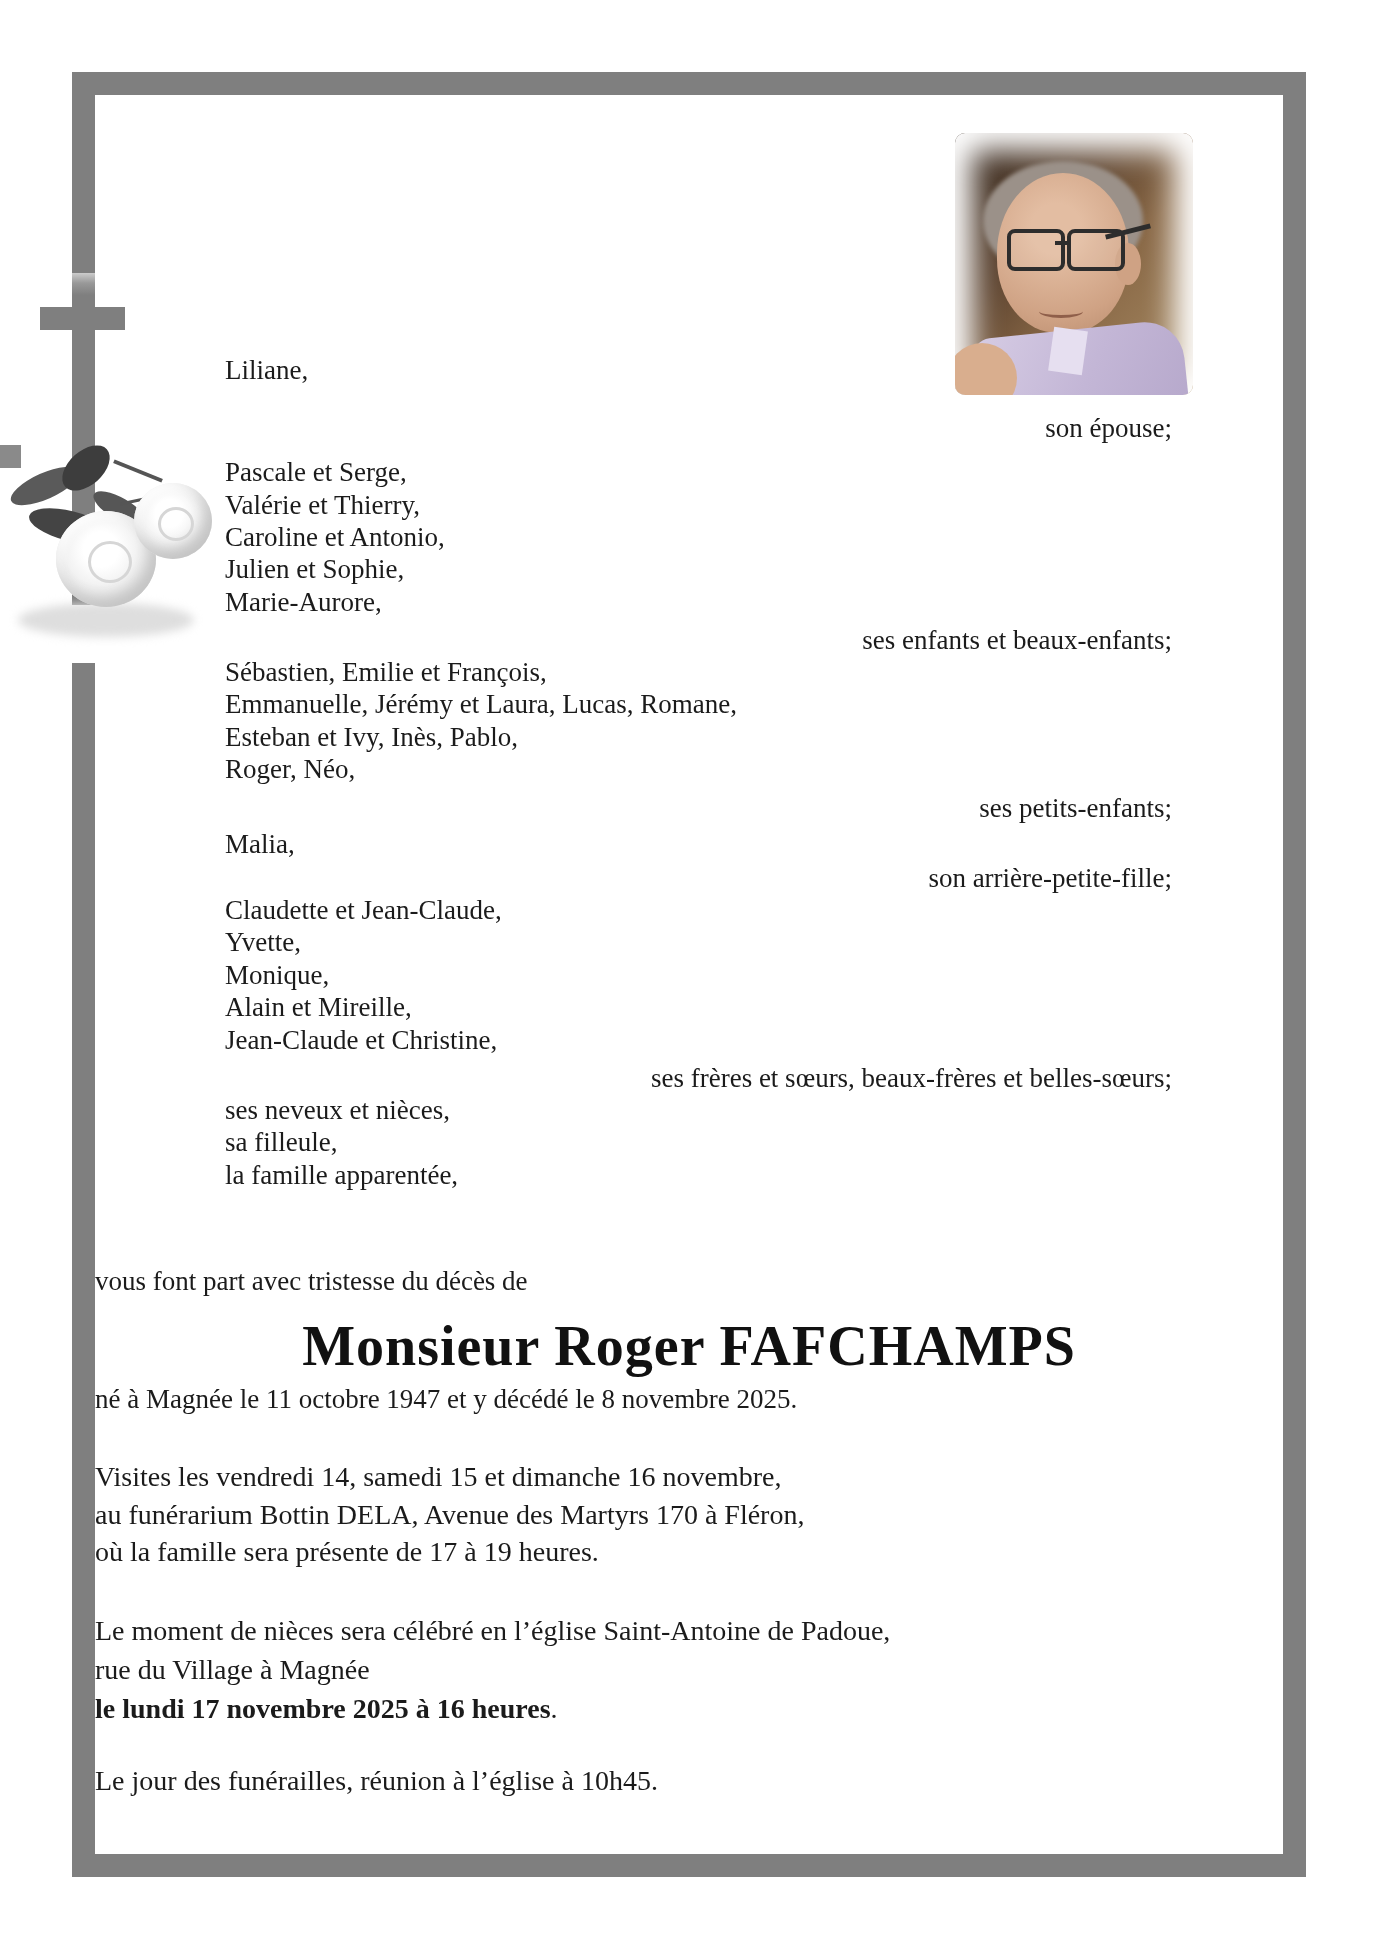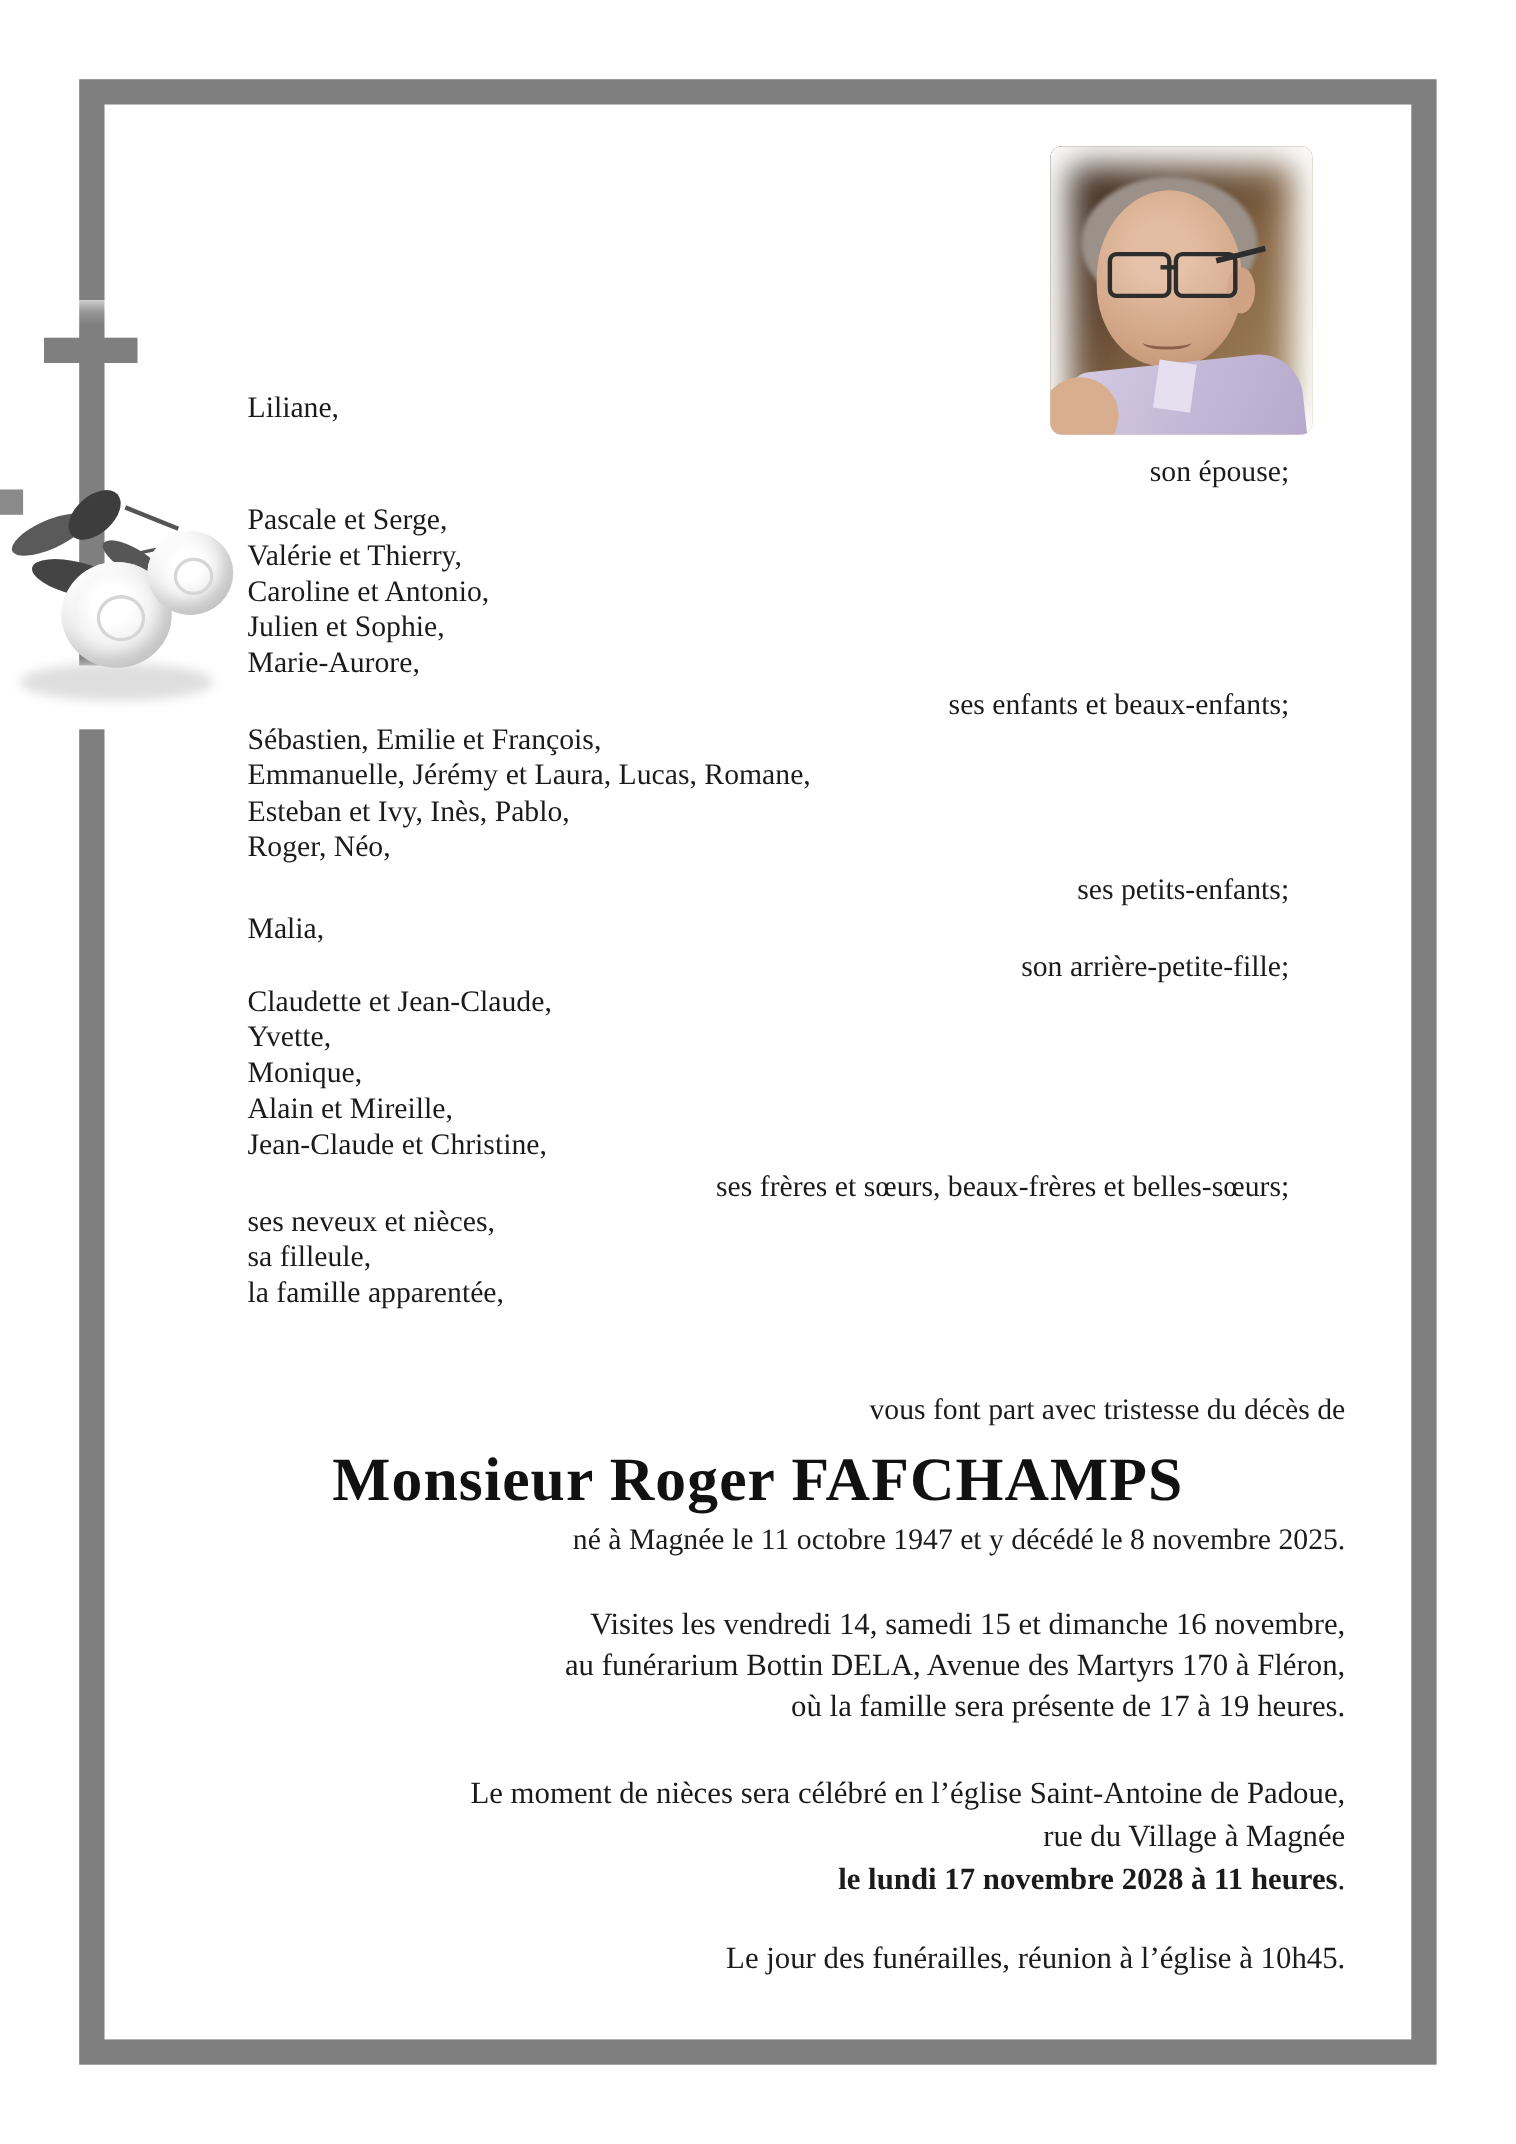--- a/index.html
+++ b/index.html
@@ -66,21 +66,21 @@
   .p-temple{position:absolute;left:150px;top:96px;width:46px;height:5px;background:#2d2d2d;transform:rotate(-14deg);}
   .p-mouth{position:absolute;left:84px;top:172px;width:44px;height:10px;border-bottom:3px solid #8f5f4a;border-radius:50%;}
   .p-shirt{position:absolute;left:20px;top:196px;width:210px;height:80px;border-radius:18px 40px 0 0;
     background:linear-gradient(120deg,#d6cce4 0%,#c3b6d6 55%,#b7a9cc 100%);transform:rotate(-6deg);}
   .p-collar{position:absolute;left:96px;top:196px;width:34px;height:44px;background:#e6dff0;transform:rotate(8deg);}
   .p-hand{position:absolute;left:-8px;top:210px;width:70px;height:70px;border-radius:50%;background:#d9ae8e;}
   
   .line{position:absolute;font-size:27px;line-height:33px;white-space:nowrap;z-index:4;}
   .line.left{left:225px;}
   .line.right{right:206px;text-align:left;}
-  .cline{position:absolute;left:95px;width:1128px;text-align:right;font-size:28px;line-height:34px;z-index:4;}
+  .cline{position:absolute;left:95px;width:1128px;text-align:left;font-size:28px;line-height:34px;z-index:4;}
   .cline.small{font-size:27px;}
   .deceased-title{position:absolute;left:95px;width:1188px;text-align:center;z-index:4;
     font-size:56px;font-weight:bold;letter-spacing:1px;color:#111111;}
   .bold{font-weight:bold;}
 </style>
 </head>
 <body>
 
 <div class="frame"></div>
 
@@ -143,15 +143,15 @@
 <div class="cline small" style="top:1264px">vous font part avec tristesse du décès de</div>
 <div class="deceased-title" style="top:1314px">Monsieur Roger FAFCHAMPS</div>
 <div class="cline small" style="top:1382px">né à Magnée le 11 octobre 1947 et y décédé le 8 novembre 2025.</div>
 
 <div class="cline" style="top:1460px">Visites les vendredi 14, samedi 15 et dimanche 16 novembre,</div>
 <div class="cline" style="top:1498px">au funérarium Bottin DELA, Avenue des Martyrs 170 à Fléron,</div>
 <div class="cline" style="top:1535px">où la famille sera présente de 17 à 19 heures.</div>
 
 <div class="cline" style="top:1614px">Le moment de nièces sera célébré en l’église Saint-Antoine de Padoue,</div>
 <div class="cline" style="top:1653px">rue du Village à Magnée</div>
-<div class="cline" style="top:1692px"><span class="bold">le lundi 17 novembre 2028 à 11 heures</span><span>.</span></div>
+<div class="cline" style="top:1692px"><span class="bold">le lundi 17 novembre 2025 à 16 heures</span><span>.</span></div>
 
 <div class="cline" style="top:1764px">Le jour des funérailles, réunion à l’église à 10h45.</div>
 
 </body></html>

